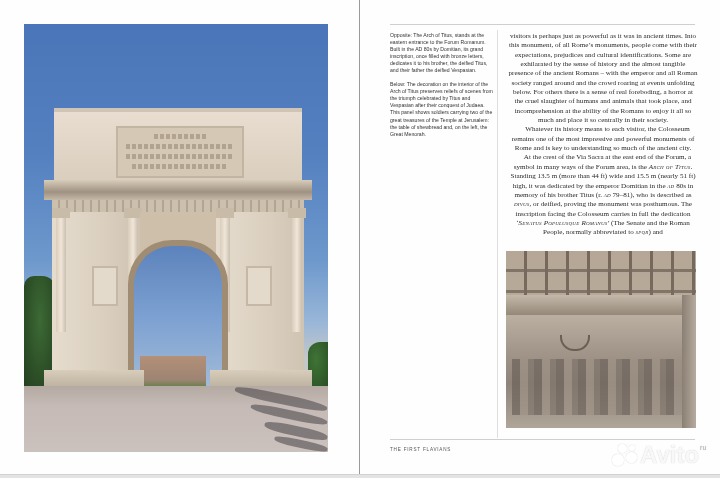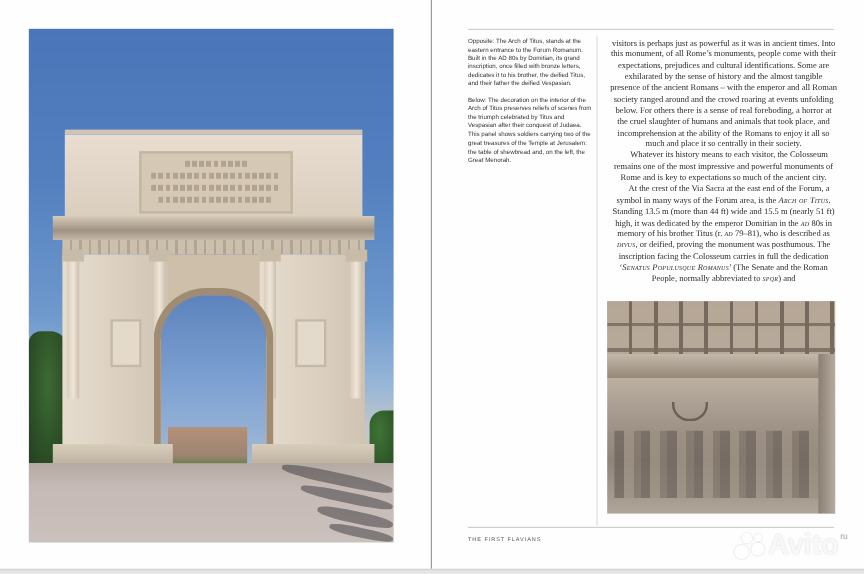--- a/index.html
+++ b/index.html
@@ -166,21 +166,21 @@
   <div class="col-divider"></div>
   <div class="bottom-rule"></div>
 
   <div class="caption">
     <p>Opposite: The Arch of Titus, stands at the eastern entrance to the Forum Romanum. Built in the AD 80s by Domitian, its grand inscription, once filled with bronze letters, dedicates it to his brother, the deified Titus, and their father the deified Vespasian.</p>
     <p>Below: The decoration on the interior of the Arch of Titus preserves reliefs of scenes from the triumph celebrated by Titus and Vespasian after their conquest of Judaea. This panel shows soldiers carrying two of the great treasures of the Temple at Jerusalem: the table of shewbread and, on the left, the Great Menorah.</p>
   </div>
 
   <div class="body-text">
     <p>visitors is perhaps just as powerful as it was in ancient times. Into this monument, of all Rome’s monuments, people come with their expectations, prejudices and cultural identifications. Some are exhilarated by the sense of history and the almost tangible presence of the ancient Romans – with the emperor and all Roman society ranged around and the crowd roaring at events unfolding below. For others there is a sense of real foreboding, a horror at the cruel slaughter of humans and animals that took place, and incomprehension at the ability of the Romans to enjoy it all so much and place it so centrally in their society.</p>
-    <p class="indent">Whatever its history means to each visitor, the Colosseum remains one of the most impressive and powerful monuments of Rome and is key to expectations so much of the ancient city.</p>
+    <p class="indent">Whatever its history means to each visitor, the Colosseum remains one of the most impressive and powerful monuments of Rome and is key to understanding so much of the ancient city.</p>
     <p class="indent"><span>At the crest of the Via Sacra at the east end of the Forum, a symbol in many ways of the Forum area, is the </span><span class="sc">Arch of Titus</span><span>. Standing 13.5 m (more than 44 ft) wide and 15.5 m (nearly 51 ft) high, it was dedicated by the emperor Domitian in the </span><span class="sc">ad</span><span> 80s in memory of his brother Titus (r. </span><span class="sc">ad</span><span> 79–81), who is described as </span><span class="sc">divus</span><span>, or deified, proving the monument was posthumous. The inscription facing the Colosseum carries in full the dedication ‘</span><span class="sc">Senatus Populusque Romanus</span><span>’ (The Senate and the Roman People, normally abbreviated to </span><span class="sc">spqr</span><span>) and</span></p>
   </div>
 
   <div class="photo-relief">
     <div class="coffer-row"></div>
     <div class="ledge"></div>
     <div class="menorah"></div>
     <div class="figures"></div>
     <div class="right-pilaster"></div>
   </div>

